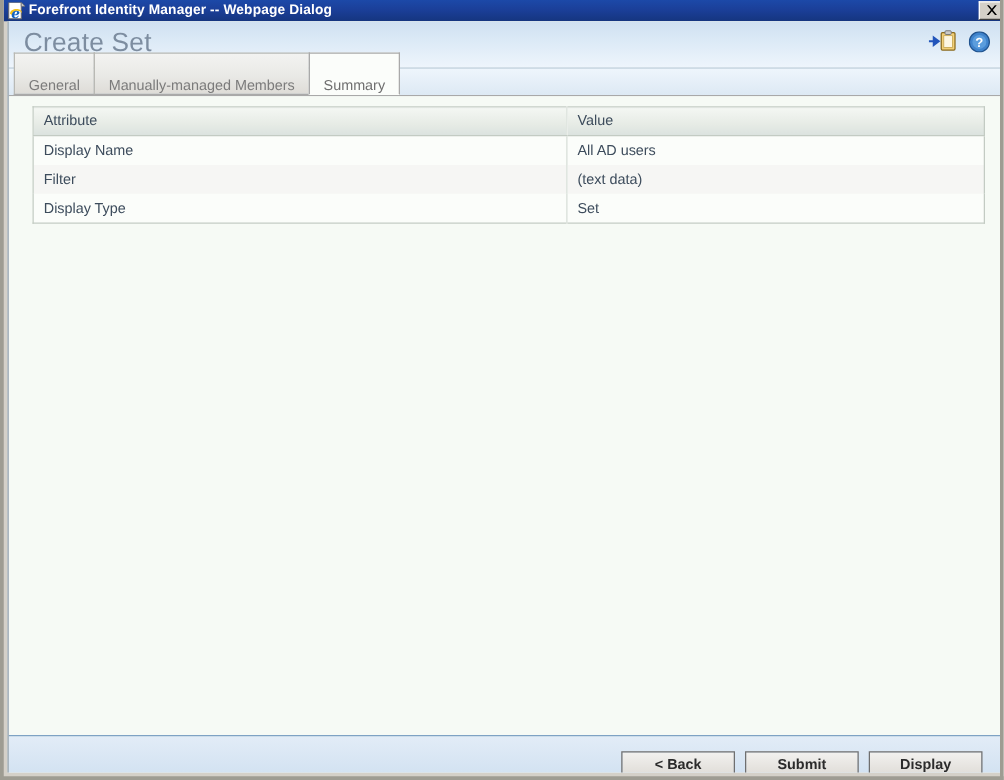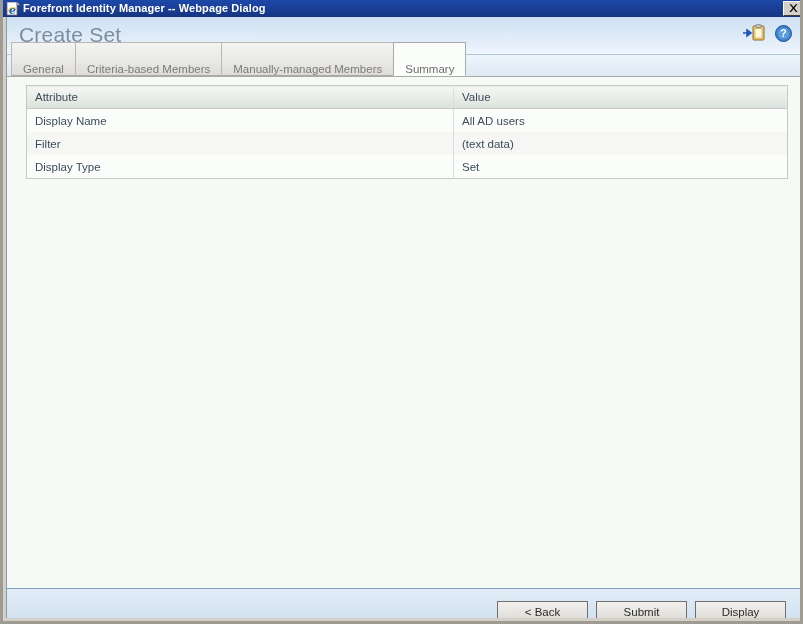--- a/index.html
+++ b/index.html
@@ -220,20 +220,21 @@
     background: linear-gradient(to bottom, #f2f1ef 0%, #e7e5e1 50%, #dcd9d3 100%);
     border: 1px solid #6f6f6f;
     font-size: 11.5px;
     color: #2b2b2b;
     font-family: "Liberation Sans", sans-serif;
     cursor: pointer;
     display: flex;
     align-items: center;
     justify-content: center;
     line-height: 1;
+    font-weight: bold;
   }
 </style>
 </head>
 <body>
 
 <div class="window">
 
   <div class="titlebar">
     <span class="title-icon">
       <svg width="14" height="14" viewBox="0 0 14 14">
@@ -271,23 +272,20 @@
             <circle cx="8.5" cy="8.5" r="5.6" fill="#5b9ddd"></circle>
             <text x="8.5" y="12.4" text-anchor="middle" font-family="Liberation Sans, sans-serif" font-size="10.5" font-weight="bold" fill="#ffffff">?</text>
           </svg>
         </span>
       </div>
     </div>
 
     <div class="tabstrip">
       <div class="tab">
         <span>General</span>
-      </div>
-      <div class="tab">
-        <span>Criteria-based Members</span>
       </div>
       <div class="tab">
         <span>Manually-managed Members</span>
       </div>
       <div class="tab active">
         <span>Summary</span>
       </div>
     </div>
 
     <div class="content">

